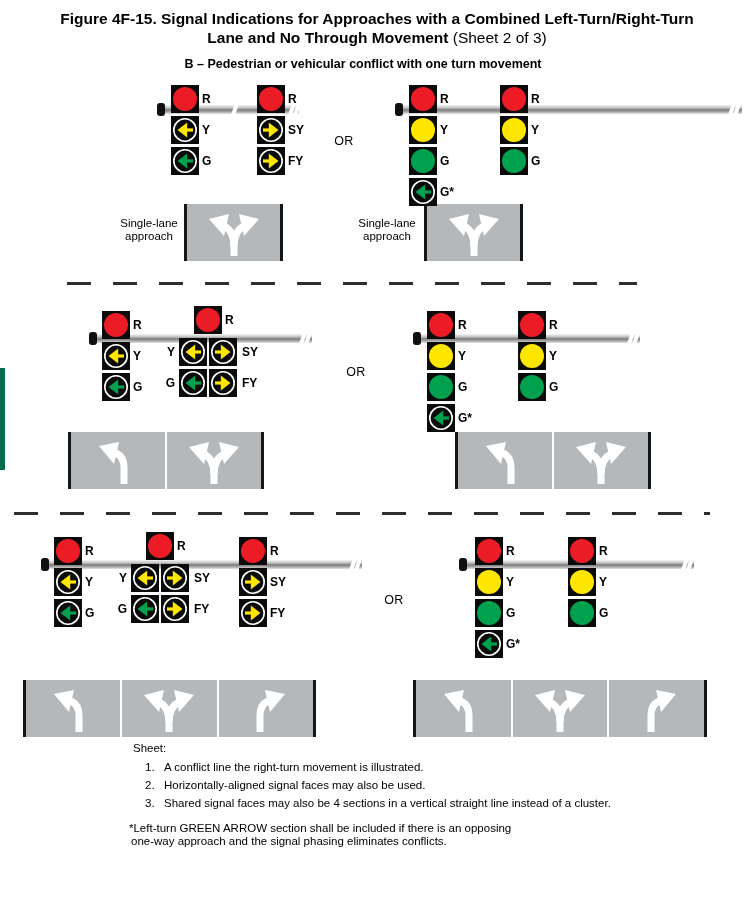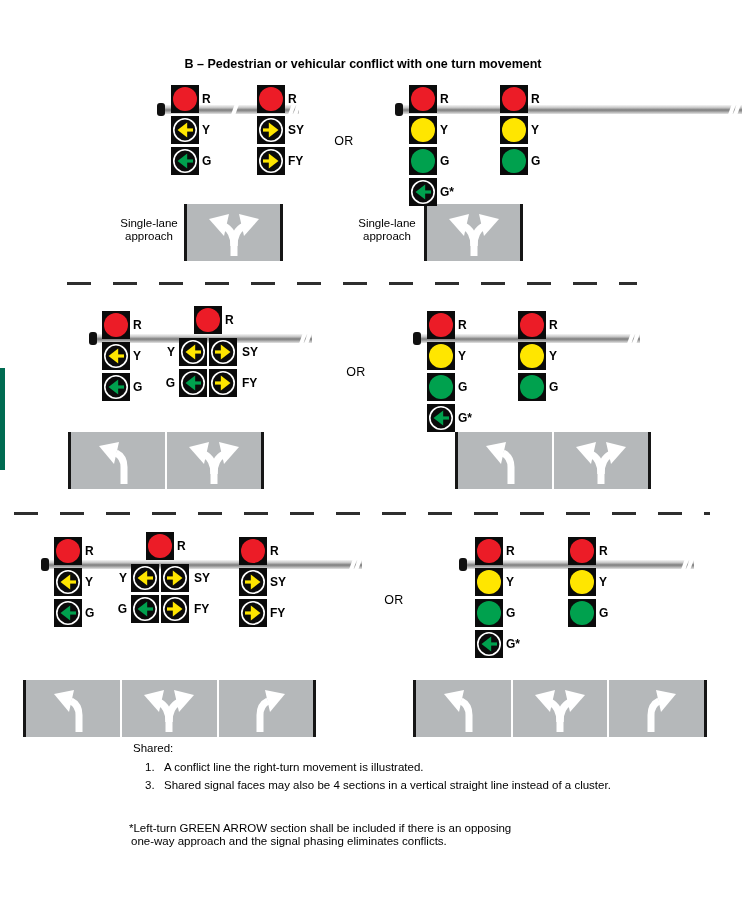--- a/index.html
+++ b/index.html
@@ -28,20 +28,24 @@
   .notes-heading{margin-bottom:1px;}
   .note-item{padding-left:12px;}
   .note-num{display:inline-block;width:15px;margin-right:4px;}
   .footnote{position:absolute;left:129px;top:822px;font-size:11.5px;line-height:13px;}
   .fn2{margin-left:2px;}
 </style>
 </head>
 <body>
 
 <div class="page">
+  <div class="title">
+    <div><span>Figure 4F-15.  Signal Indications for Approaches with a Combined Left-Turn/Right-Turn</span></div>
+    <div><span>Lane and No Through Movement</span><span class="nrm"> (Sheet 2 of 3)</span></div>
+  </div>
   <div class="subtitle">B – Pedestrian or vehicular conflict with one turn movement</div>
 
   <div id="diagram">
       <div class="abs arm" style="left: 164px; top: 105px; width: 135px;"></div>
       <div class="abs arm-cap" style="left: 157px; top: 103px;"></div>
       <div class="abs arm-break" style="left: 233px; top: 102px;"></div>
       <div class="abs arm-break" style="left: 290px; top: 102px;"></div>
       <div class="abs arm-break" style="left: 295px; top: 102px;"></div>
       <div class="abs arm" style="left: 402px; top: 105px; width: 340px;"></div>
       <div class="abs arm-cap" style="left: 395px; top: 103px;"></div>
@@ -497,23 +501,24 @@
             </g>
           </svg>
         </div>
       </div>
       <div class="abs divider" style="left: 67px; top: 282px; width: 570px; background: repeating-linear-gradient(to right, rgb(46, 46, 46) 0px, rgb(46, 46, 46) 24px, transparent 24px, transparent 46px);"></div>
       <div class="abs divider" style="left: 14px; top: 512px; width: 696px; background: repeating-linear-gradient(to right, rgb(46, 46, 46) 0px, rgb(46, 46, 46) 24px, transparent 24px, transparent 46px);"></div>
       <div class="abs" style="left: 0px; top: 368px; width: 5px; height: 102px; background: rgb(0, 107, 81);"></div>
     </div>
 
   <div class="notes">
-    <div class="notes-heading">Shared:</div>
+    <div class="notes-heading">Sheet:</div>
     <div id="notes-items">
         <div class="note-item"><span class="note-num">1.</span><span>A conflict line the right-turn movement is illustrated.</span></div>
+        <div class="note-item"><span class="note-num">2.</span><span>Horizontally-aligned signal faces may also be used.</span></div>
         <div class="note-item"><span class="note-num">3.</span><span>Shared signal faces may also be 4 sections in a vertical straight line instead of a cluster.</span></div>
       </div>
   </div>
 
   <div class="footnote">
     <div>*Left-turn GREEN ARROW section shall be included if there is an opposing</div>
     <div class="fn2">one-way approach and the signal phasing eliminates conflicts.</div>
   </div>
 </div>
 

